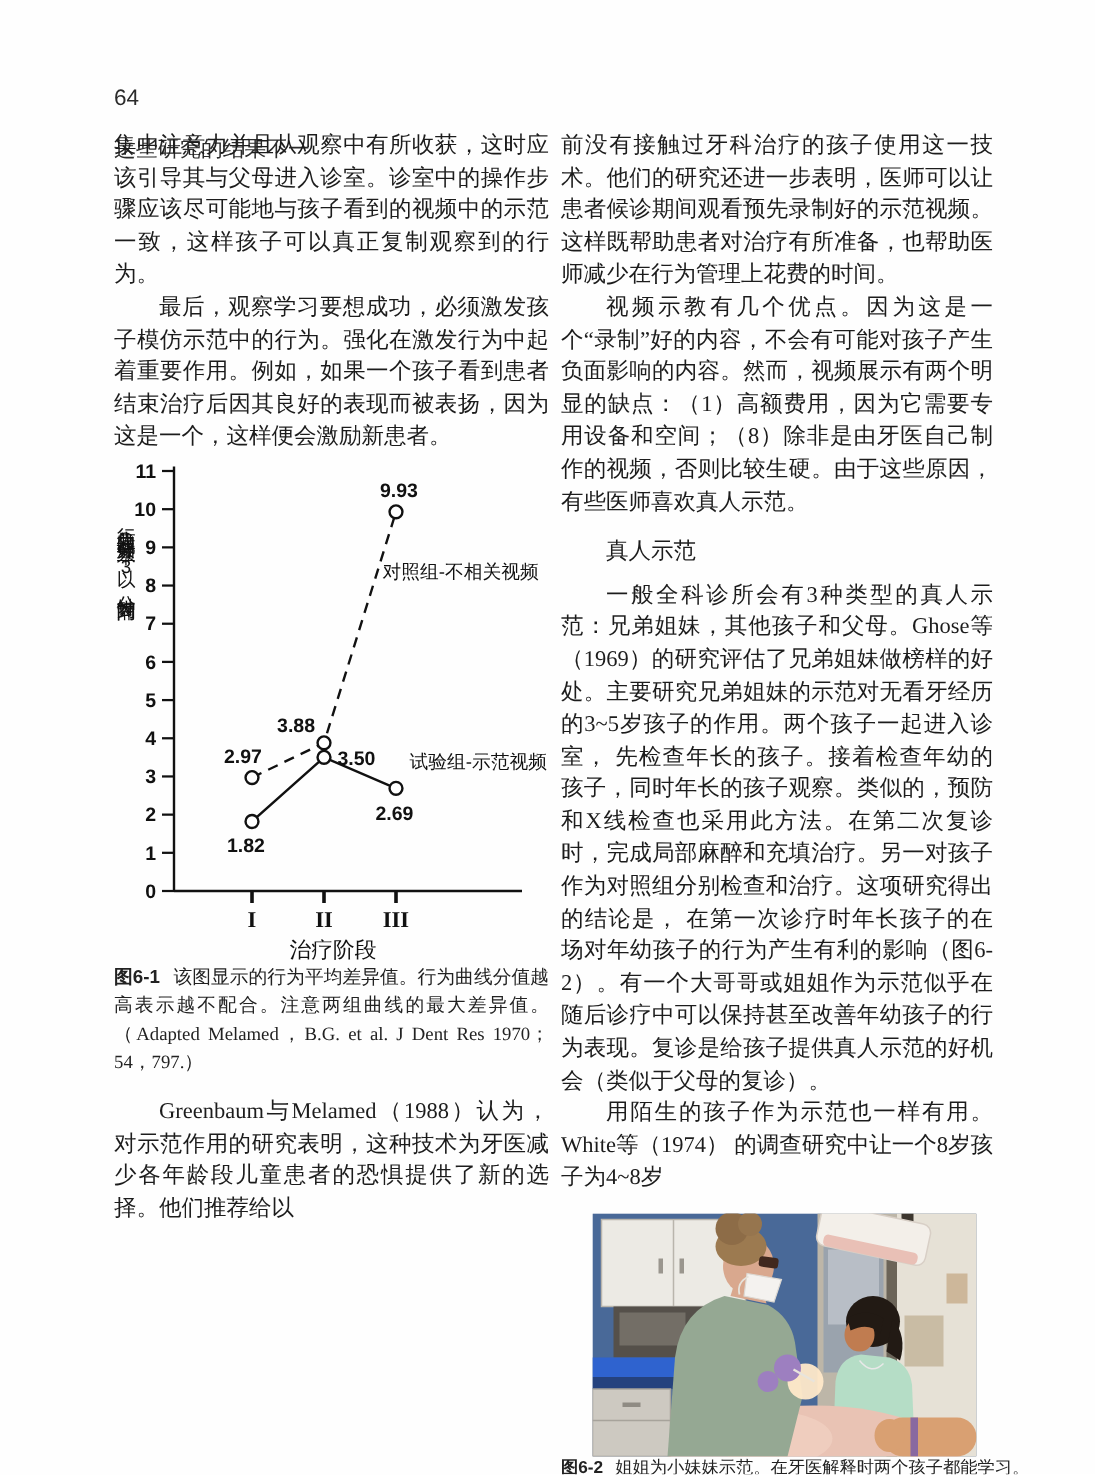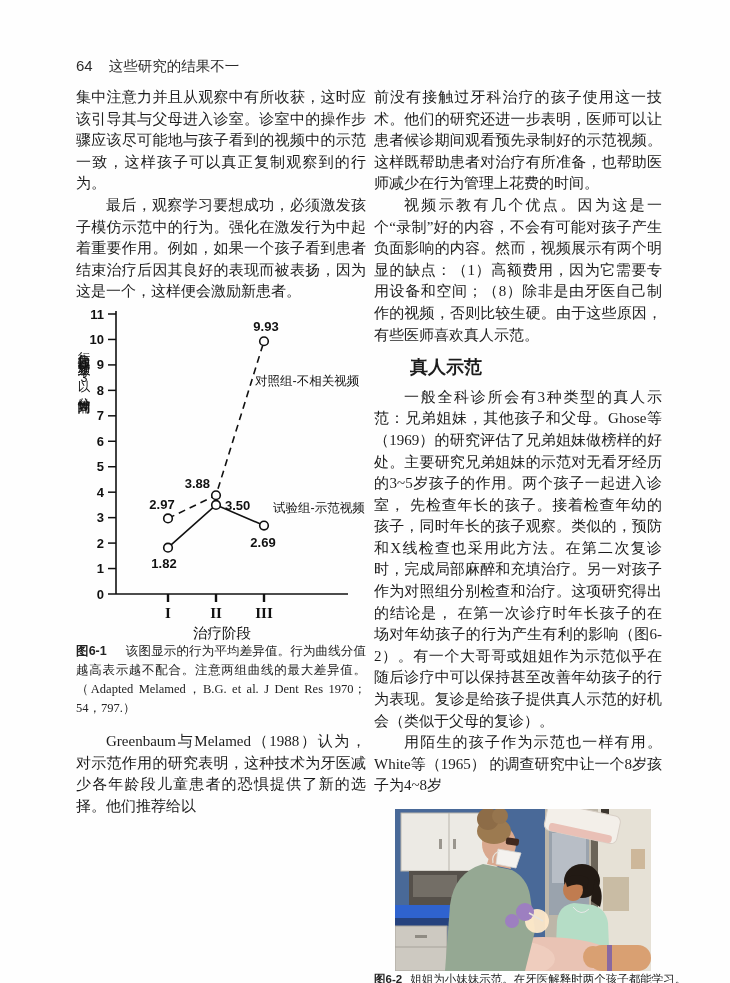--- a/index.html
+++ b/index.html
@@ -9,35 +9,36 @@
     background:#fefefe;
     font-family:"Liberation Serif", serif;
     color:#1c1c1c;
     overflow:hidden;
   }
   .running-header{
     position:absolute;left:76px;top:57px;
     display:flex;align-items:baseline;gap:16px;
     font-size:14.5px;color:#2b2b2b;
     font-family:"Liberation Sans", sans-serif;
+    flex-direction:column;
   }
   .running-header .pagenum{font-size:15px;}
   .col{
     position:absolute;top:87px;
     font-size:15px;line-height:21.6px;
     text-align:justify;
   }
   .col-left{left:76px;width:290px;}
   .col-right{left:374px;width:288px;}
   .col p{margin:0;text-indent:2em;}
   .col p.no-indent{text-indent:0;}
   .section-heading{
-    font-weight:bold;
-    font-family:"Liberation Sans", sans-serif;
-    font-size:18px;
+    font-weight:normal;
+    font-family:"Liberation Sans", sans-serif;
+    font-size:15px;
     margin:11px 0 8px 0;
     text-indent:2em;
   }
   
   .chart-wrap{
     position:relative;
     width:300px;height:336px;
     margin-top:3px;
   }
   .chart-wrap svg{position:absolute;left:0;top:0;}
@@ -48,21 +49,21 @@
     font-family:"Liberation Sans", sans-serif;
     color:#111;text-align:left;
   }
   .fig-caption{
     margin-top:4px;
     font-size:12.5px;line-height:19px;
     text-align:justify;color:#222;
   }
   .fig-caption b{
     font-family:"Liberation Sans", sans-serif;
-    margin-right:19px;white-space:nowrap;
+    margin-right:9px;white-space:nowrap;
   }
   .para-after-fig{margin-top:13px !important;}
   
   .photo-wrap{
     margin-top:12px;margin-left:21px;
     width:256px;height:162px;line-height:0;
   }
   .fig2-caption{
     margin-top:9px;
     font-size:11.5px;line-height:16px;
@@ -146,21 +147,21 @@
     <p class="fig-caption no-indent"><b>图6-1</b><span>该图显示的行为平均差异值。行为曲线分值越高表示越不配合。注意两组曲线的最大差异值。（Adapted Melamed，B.G. et al. J Dent Res 1970；54，797.）</span></p>
 
     <p class="para-after-fig">Greenbaum与Melamed（1988）认为，对示范作用的研究表明，这种技术为牙医减少各年龄段儿童患者的恐惧提供了新的选择。他们推荐给以</p>
   </div>
 
   <div class="col col-right">
     <p class="no-indent">前没有接触过牙科治疗的孩子使用这一技术。他们的研究还进一步表明，医师可以让患者候诊期间观看预先录制好的示范视频。这样既帮助患者对治疗有所准备，也帮助医师减少在行为管理上花费的时间。</p>
     <p>视频示教有几个优点。因为这是一个“录制”好的内容，不会有可能对孩子产生负面影响的内容。然而，视频展示有两个明显的缺点：（1）高额费用，因为它需要专用设备和空间；（8）除非是由牙医自己制作的视频，否则比较生硬。由于这些原因，有些医师喜欢真人示范。</p>
     <div class="section-heading">真人示范</div>
     <p>一般全科诊所会有3种类型的真人示范：兄弟姐妹，其他孩子和父母。Ghose等（1969）的研究评估了兄弟姐妹做榜样的好处。主要研究兄弟姐妹的示范对无看牙经历的3~5岁孩子的作用。两个孩子一起进入诊室， 先检查年长的孩子。接着检查年幼的孩子，同时年长的孩子观察。类似的，预防和X线检查也采用此方法。在第二次复诊时，完成局部麻醉和充填治疗。另一对孩子作为对照组分别检查和治疗。这项研究得出的结论是， 在第一次诊疗时年长孩子的在场对年幼孩子的行为产生有利的影响（图6-2）。有一个大哥哥或姐姐作为示范似乎在随后诊疗中可以保持甚至改善年幼孩子的行为表现。复诊是给孩子提供真人示范的好机会（类似于父母的复诊）。</p>
-    <p>用陌生的孩子作为示范也一样有用。White等（1965） 的调查研究中让一个8岁孩子为4~8岁</p>
+    <p>用陌生的孩子作为示范也一样有用。White等（1974） 的调查研究中让一个8岁孩子为4~8岁</p>
 
     <div class="photo-wrap">
       <svg viewBox="0 0 256 162" width="256" height="162">
 
         <rect x="0" y="0" width="256" height="162" fill="#4d6e9e"></rect>
         <rect x="0" y="0" width="256" height="162" fill="#3e5c88" opacity="0.25"></rect>
 
         <rect x="150" y="0" width="106" height="162" fill="#bdb6a8"></rect>
         <rect x="196" y="8" width="7" height="154" fill="#6b6458"></rect>
         <rect x="203" y="0" width="53" height="162" fill="#e6e1d6"></rect>

